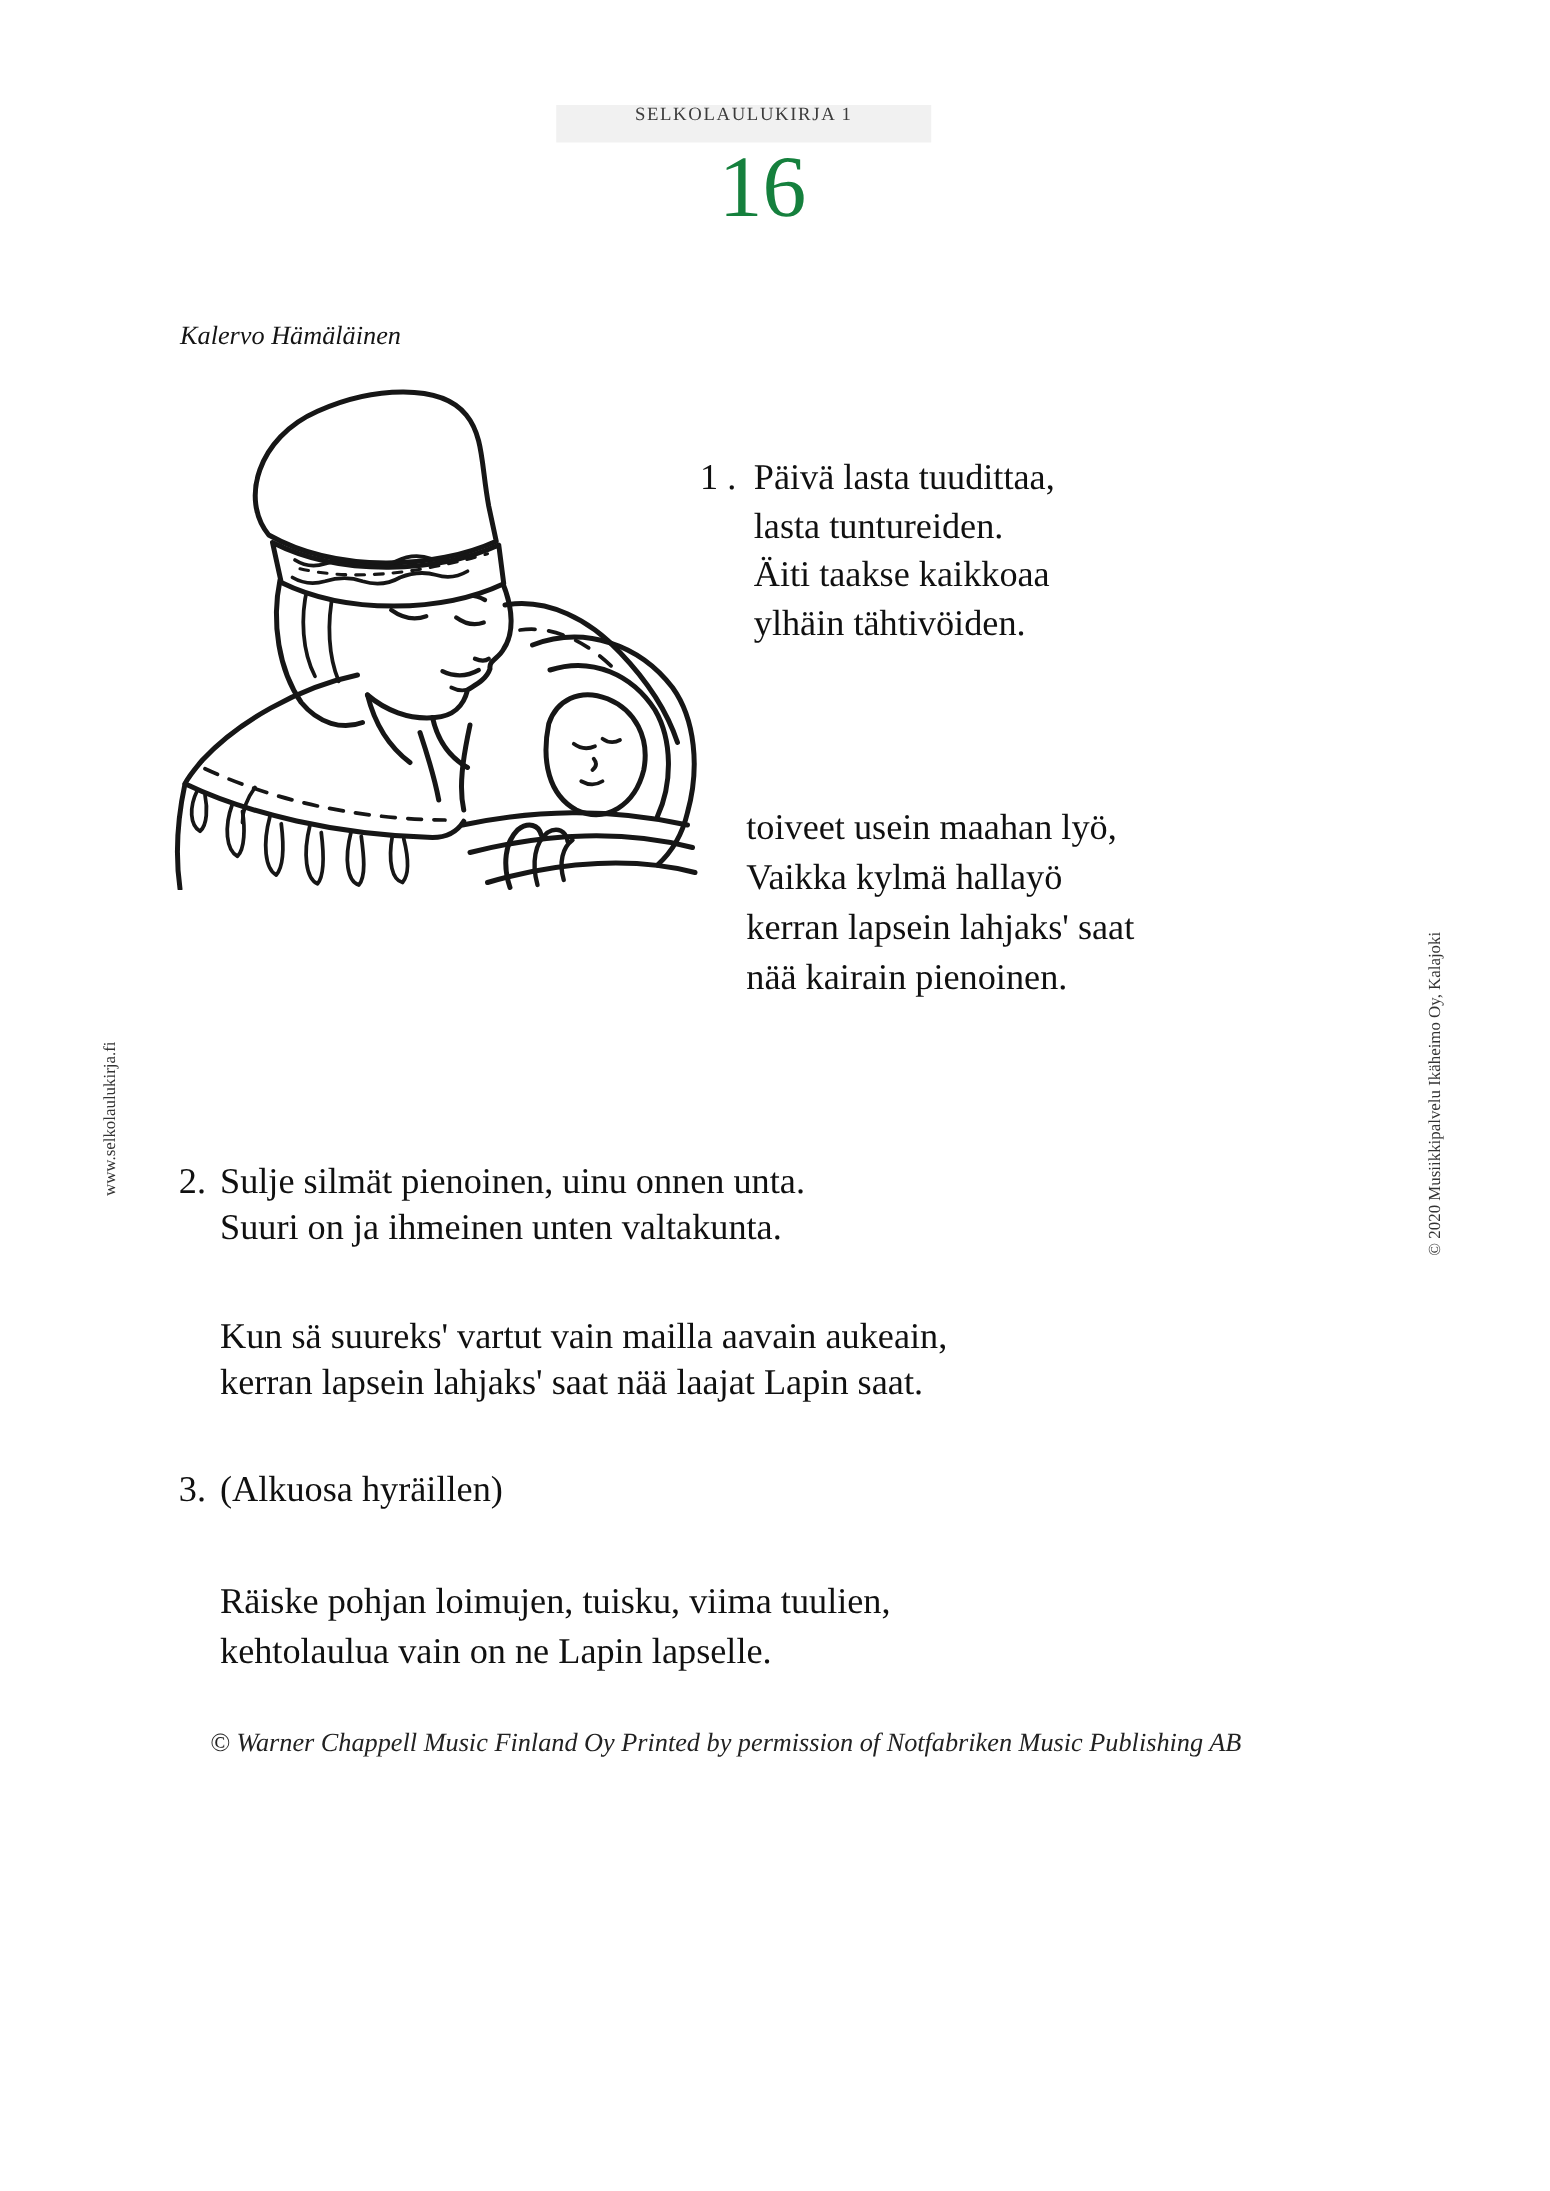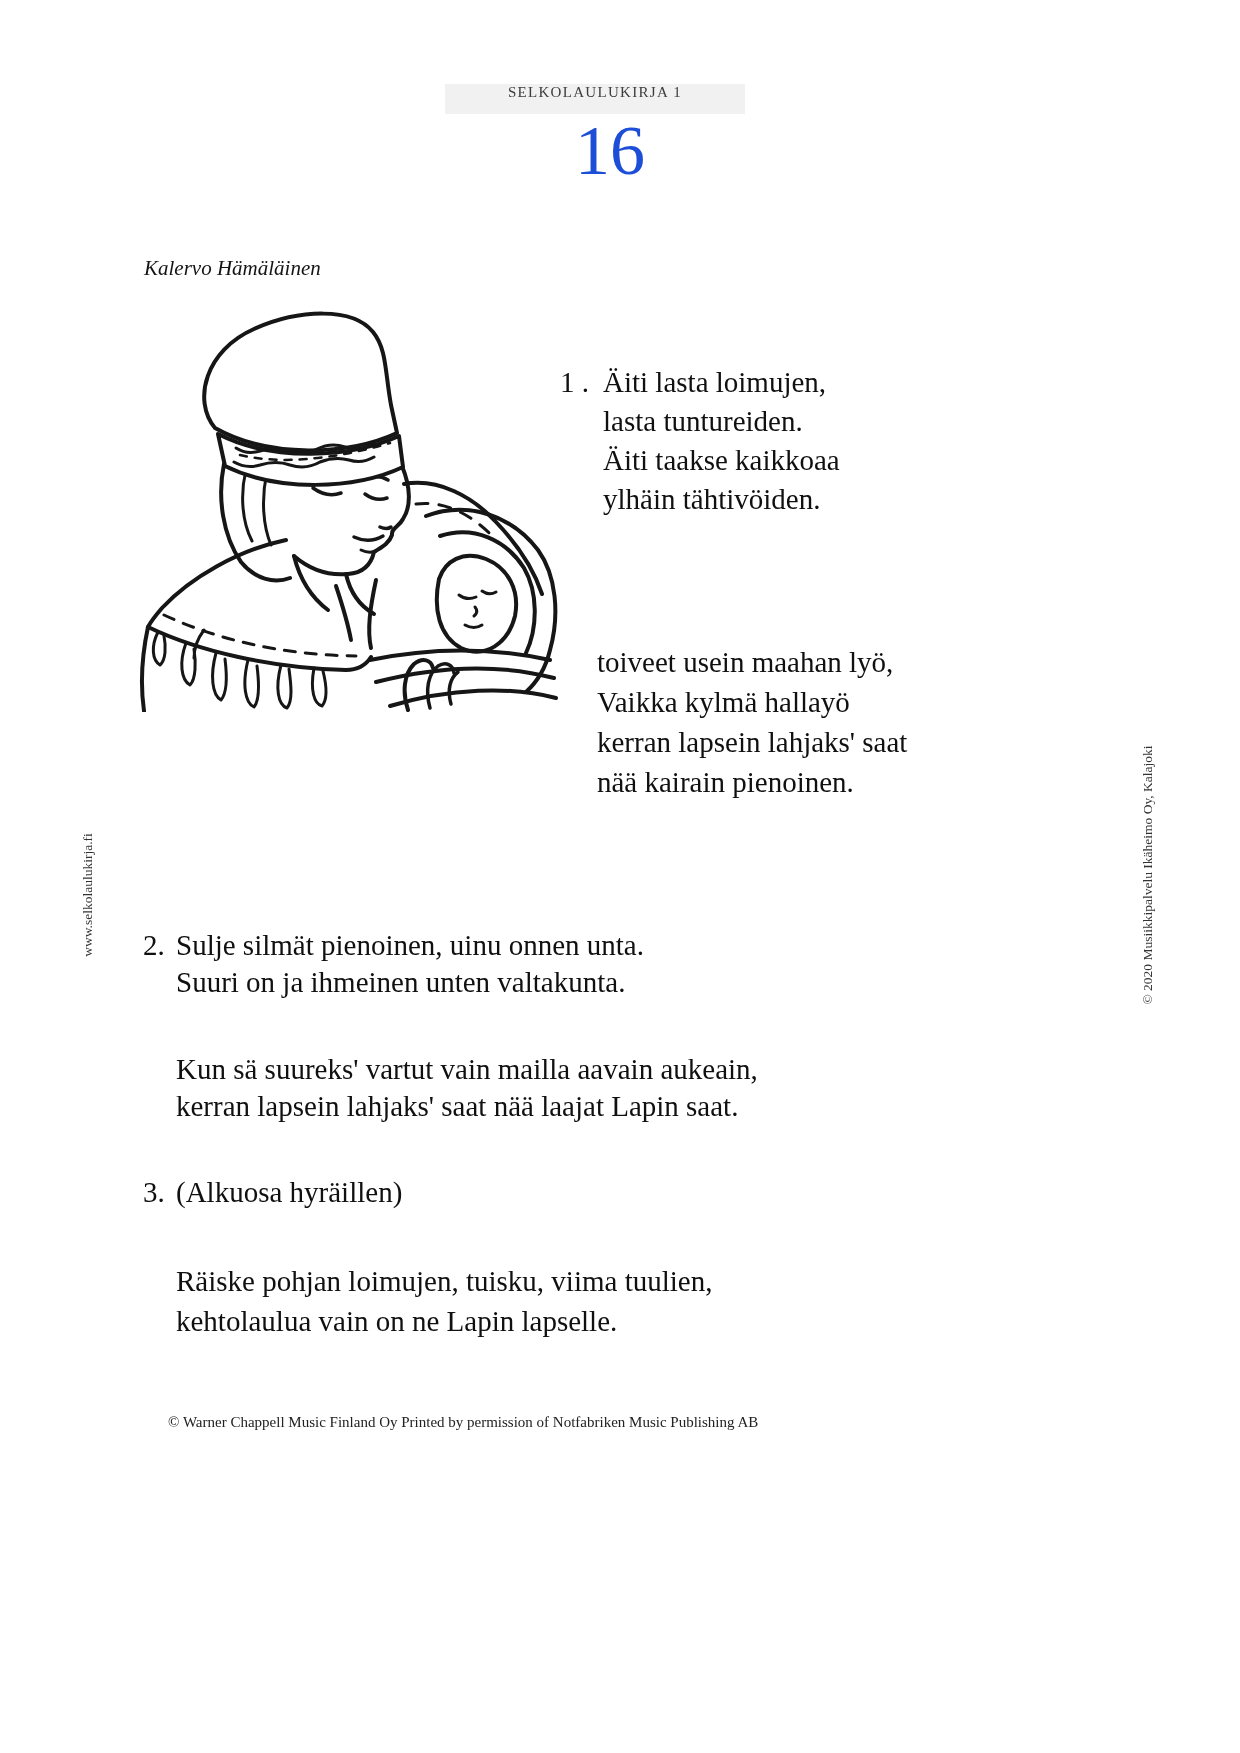--- a/index.html
+++ b/index.html
@@ -7,40 +7,39 @@
     position:relative;width:1240px;height:1753px;background:#ffffff;
     font-family:"Liberation Serif",serif;color:#141414;overflow:hidden;
   }
   .band{
     position:absolute;left:445px;top:84px;width:300px;height:30px;
     background:#f1f1f1;display:flex;align-items:flex-start;justify-content:center;
   }
   .series{font-size:15px;letter-spacing:1.3px;color:#3c3c3c;}
   .pagenum{
     position:absolute;left:0;top:114px;width:1220px;text-align:center;
-    font-size:70px;line-height:74px;color:#1d4ed8;
+    font-size:70px;line-height:74px;color:#15803d;
   }
   .title{
     position:absolute;left:142px;top:186px;margin:0;
     font-size:41px;font-weight:bold;letter-spacing:.4px;color:#0c0c0c;white-space:nowrap;
   }
   .author{position:absolute;left:144px;top:256px;font-size:21px;font-style:italic;}
   .illu{position:absolute;left:118px;top:278px;}
   .verse{position:absolute;font-size:29px;white-space:nowrap;color:#101010;}
   .vnum{position:absolute;left:0;top:0;}
   .v1{left:560px;top:363px;line-height:39px;}  .v1 .vlines{margin-left:43px;}
   .v1b{left:597px;top:642px;line-height:40px;}
   .v2{left:143px;top:927px;line-height:37px;}  .v2 .vlines{margin-left:33px;}
   .v2b{left:176px;top:1051px;line-height:37px;}
   .v3{left:143px;top:1174px;line-height:37px;} .v3 .vlines{margin-left:33px;}
   .v3b{left:176px;top:1261px;line-height:40px;}
   .footer{
-    position:absolute;left:168px;top:1382px;font-size:15px;color:#222;
+    position:absolute;left:168px;top:1382px;font-size:21px;font-style:italic;color:#222;
     white-space:nowrap;
-    margin-top:32px;
   }
   .vert{position:absolute;white-space:nowrap;font-size:13.5px;color:#333;}
   .vert-left{left:88px;top:895px;transform:translate(-50%,-50%) rotate(-90deg);}
   .vert-right{left:1148px;top:875px;transform:translate(-50%,-50%) rotate(-90deg);}
 </style>
 </head>
 <body>
 
 <div class="page">
 
@@ -109,21 +108,21 @@
       <path fill="#ffffff" d="M100,156 C155,184 233,180 281,158 L285,189 C236,212 160,214 107,188 Z"></path>
       <path stroke-width="3" d="M118,170 q11,7 24,3 q14,-5 27,0 q16,5 30,-2 q14,-7 28,-2 q15,5 29,-4"></path>
       <path stroke-width="3" d="M116,184 q12,7 26,3 q16,-5 30,0 q16,5 30,-3 q15,-6 29,-2 q13,4 25,-3"></path>
       <path stroke-width="2.5" stroke-dasharray="7 8" d="M122,177 q60,14 150,-12"></path>
     </g>
   </svg>
 
   <div class="verse v1">
     <span class="vnum">1 .</span>
     <div class="vlines">
-      <div>Äiti lasta loimujen,</div>
+      <div>Päivä lasta tuudittaa,</div>
       <div>lasta tuntureiden.</div>
       <div>Äiti taakse kaikkoaa</div>
       <div>ylhäin tähtivöiden.</div>
     </div>
   </div>
 
   <div class="verse v1b">
     <div class="vlines">
       <div>toiveet usein maahan lyö,</div>
       <div>Vaikka kylmä hallayö</div>

